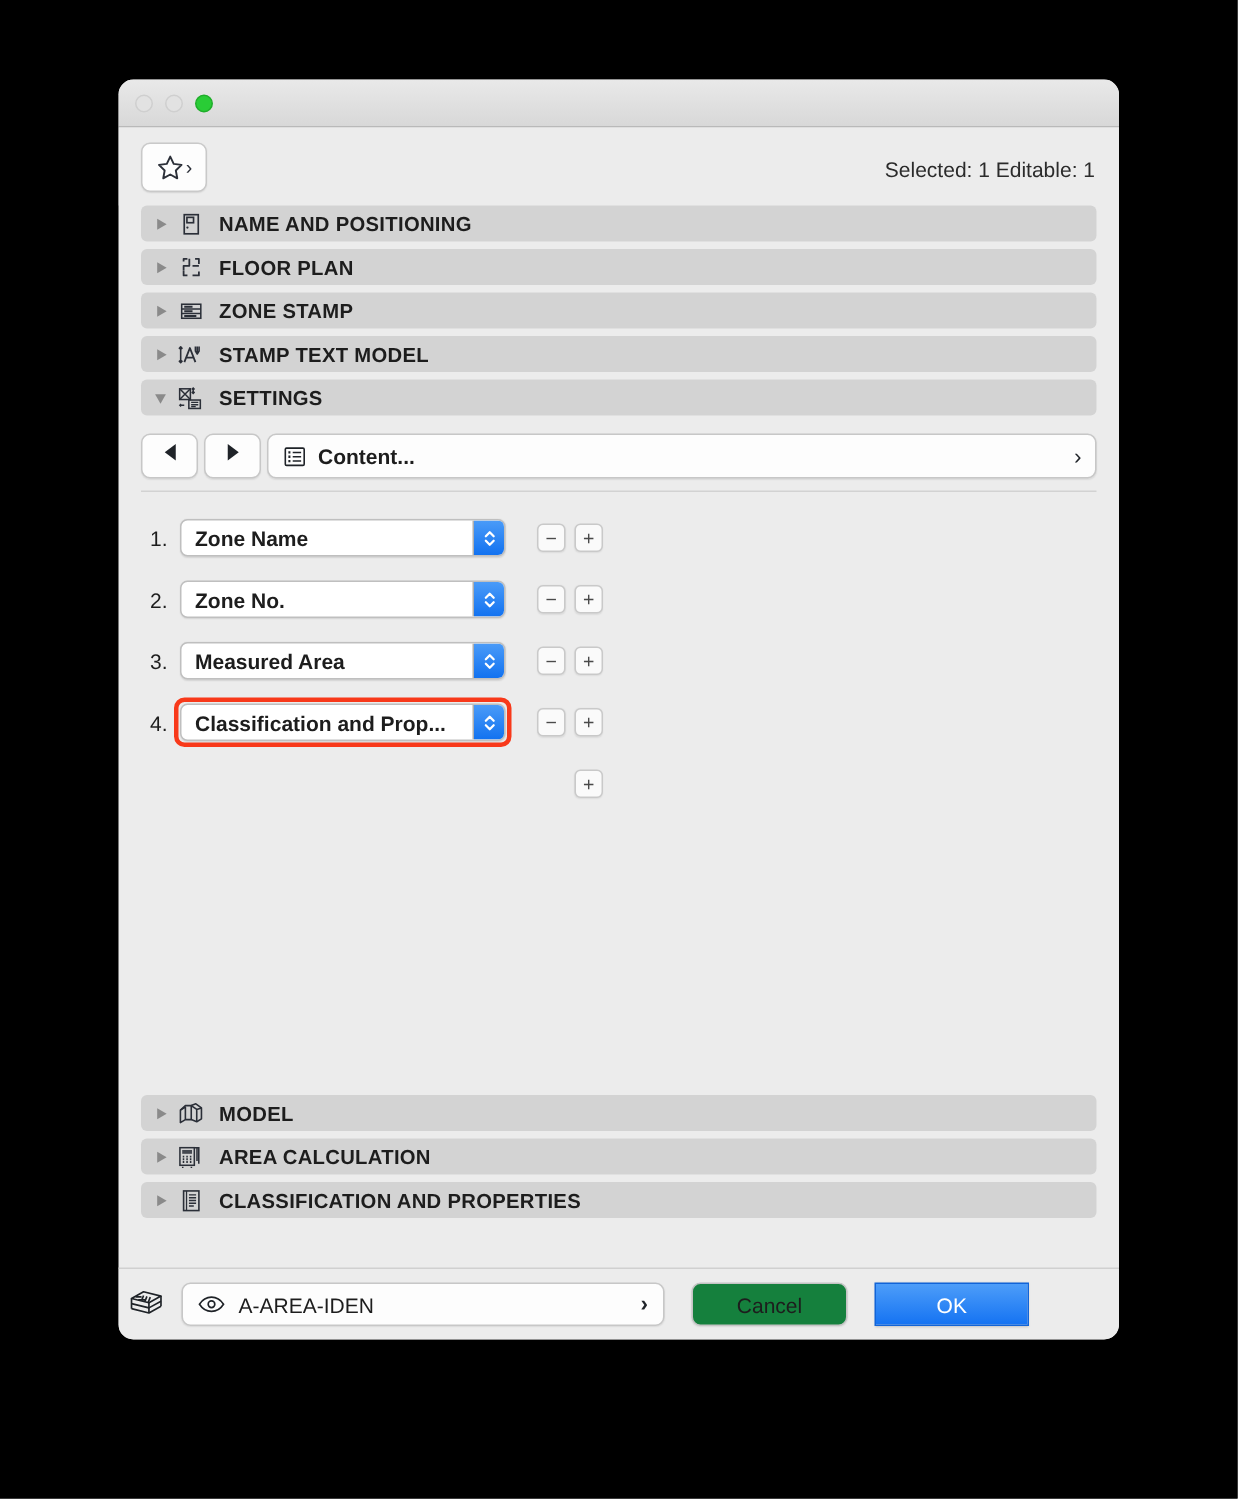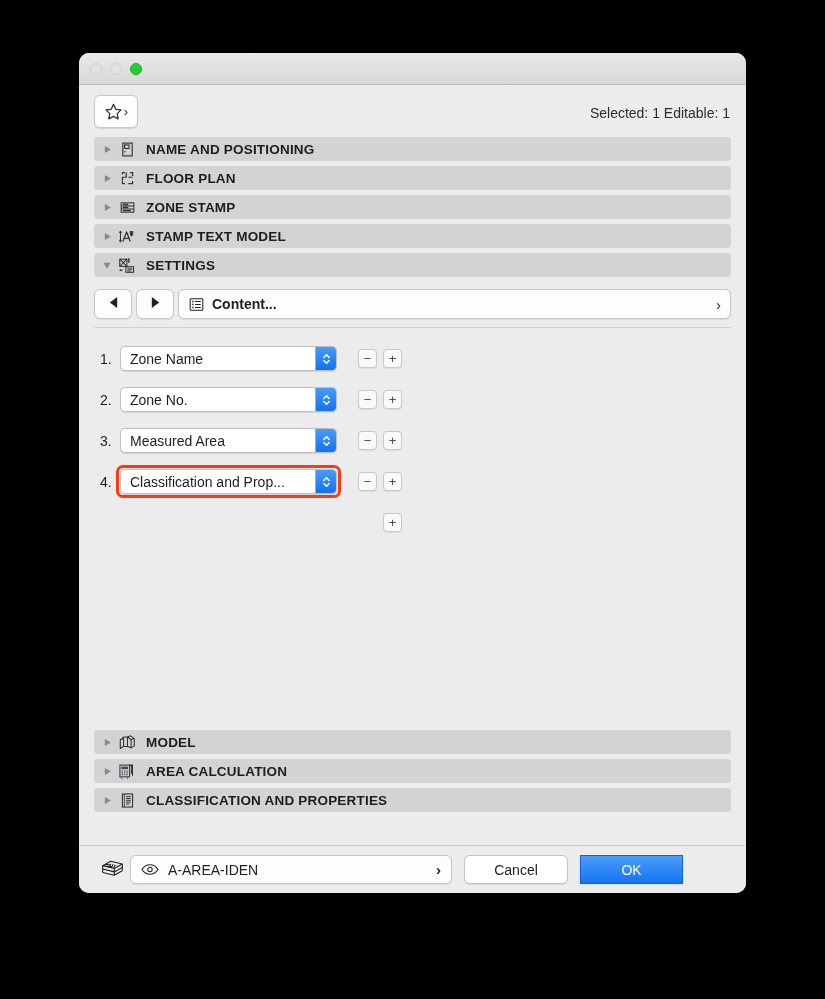--- a/index.html
+++ b/index.html
@@ -115,20 +115,21 @@
   .dropwrap.highlight {
     outline: 3px solid #f8391a;
     outline-offset: 1px;
     border-radius: 3px;
   }
   .dropdown {
     width: 100%; height: 25px;
     background: #ffffff; border: 1px solid #bfbfbf; border-radius: 5px;
     display: flex; align-items: center; position: relative; overflow: hidden;
     box-shadow: 0 .5px 1px rgba(0,0,0,.10);
+    font-weight: bold;
   }
   .drop-text {
     font-size: 14px; color: #1d1d1d; padding-left: 9px;
     white-space: nowrap; overflow: hidden; flex: 1;
   }
   .drop-arrows {
     width: 21px; height: 100%;
     background: linear-gradient(to bottom, #4a9bf8, #1272f0);
     border-left: 1px solid #aeaeae;
     display:flex; align-items:center; justify-content:center;
@@ -145,33 +146,33 @@
   #add-row .spacer { width: 26px; }
   #add-row .dropspacer { width: 217px; }
 
   
   #footer {
     position: absolute; left: 0; right: 0; bottom: 0;
     height: 48px;
     background: #ececec;
     border-top: 1px solid #d0d0d0;
     display: flex; align-items: center;
-    padding: 0 18px; gap: 3px;
+    padding: 0 3px; gap: 9px;
   }
   #layer-icon { width: 30px; display:flex; align-items:center; justify-content:center; }
   #layer-field {
     width: 322px; height: 29px;
     background: #fdfdfd; border: 1px solid #c7c7c7; border-radius: 6px;
     display:flex; align-items:center; padding: 0 10px; gap: 9px;
     box-shadow: 0 .5px 1px rgba(0,0,0,.08);
   }
   #layer-name { font-size: 14px; color: #1d1d1d; flex: 1; }
   #cancel-btn {
     width: 104px; height: 29px; margin-left: 9px;
-    background: #ffffff; border: 1px solid #c4c4c4; border-radius: 6px;
+    background: #15803d; border: 1px solid #c4c4c4; border-radius: 6px;
     font-size: 14px; color: #1d1d1d;
     display:flex; align-items:center; justify-content:center;
     box-shadow: 0 .5px 1px rgba(0,0,0,.09);
   }
   #ok-btn {
     width: 103px; height: 29px; margin-left: 9px;
     background: linear-gradient(to bottom, #4d9df9, #1573f2);
     border: 1px solid #1164d8; border-radius: 0;
     font-size: 14px; color: #ffffff;
     display:flex; align-items:center; justify-content:center;

